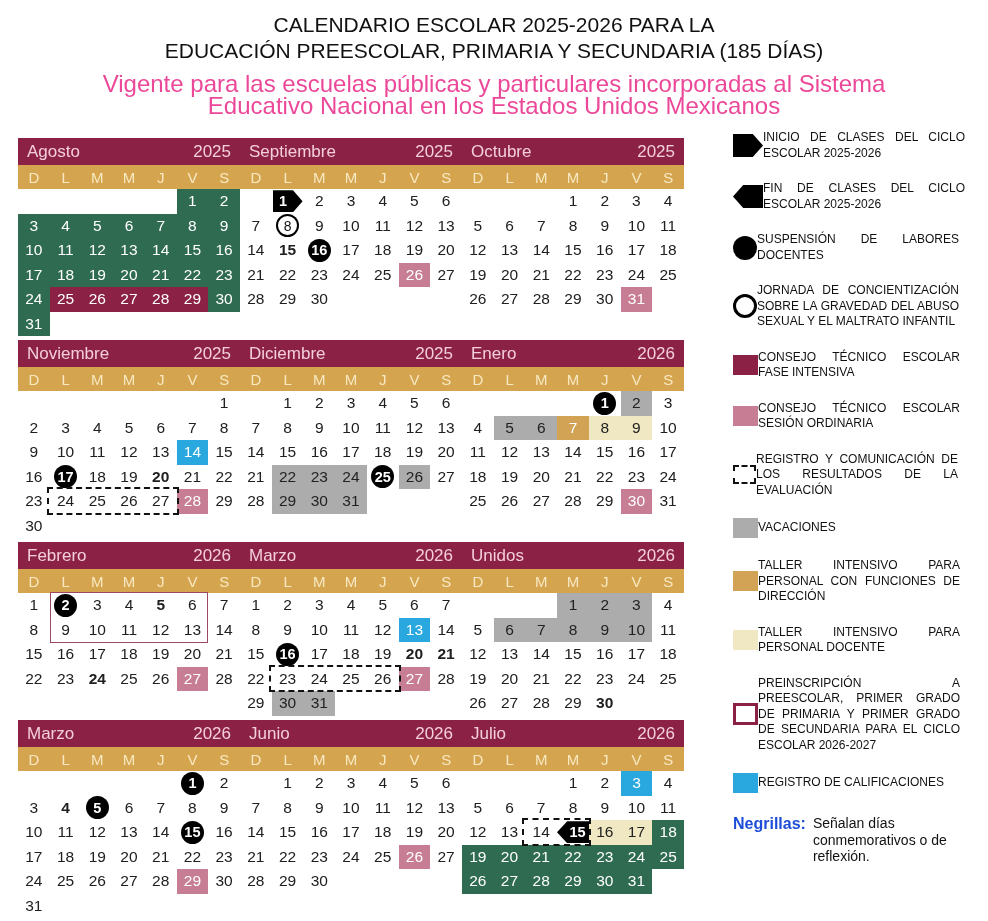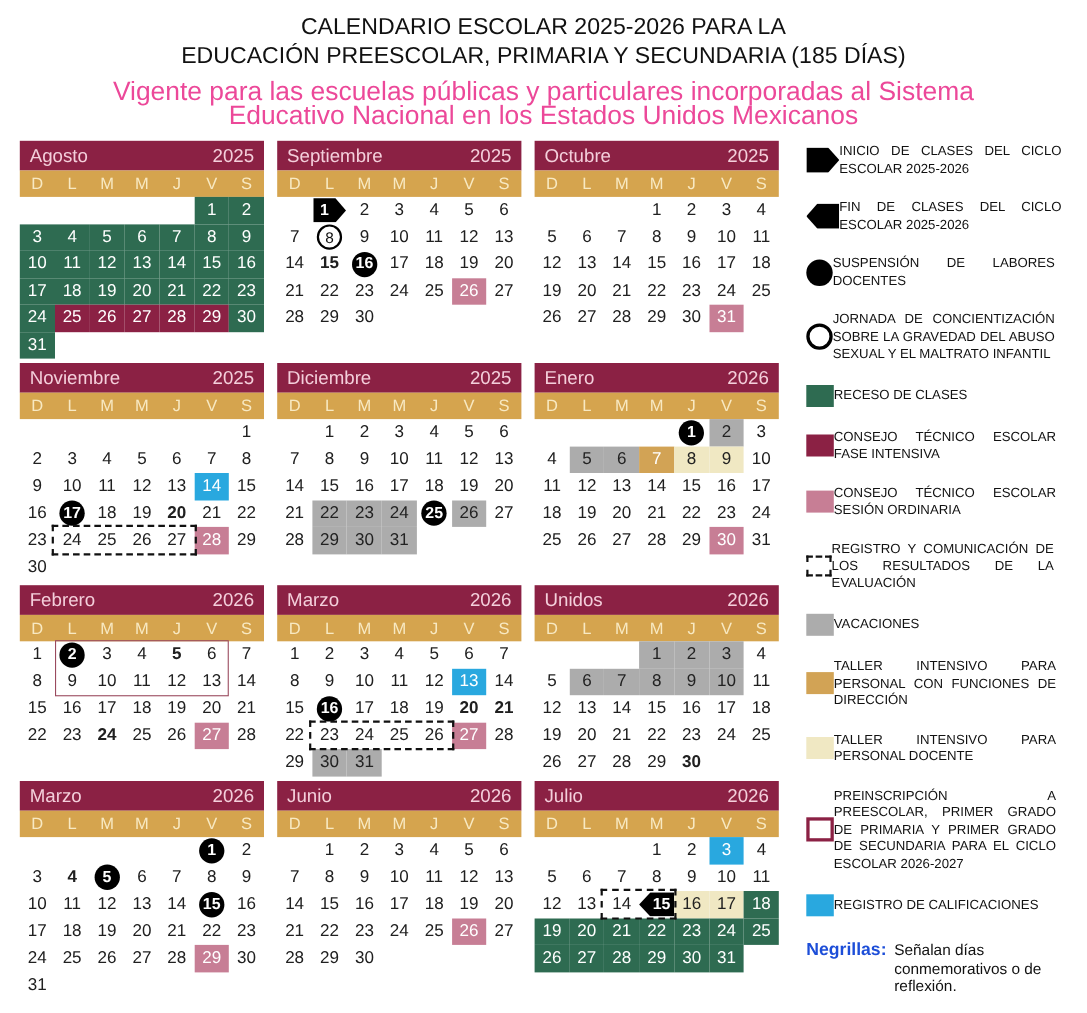--- a/index.html
+++ b/index.html
@@ -4,22 +4,22 @@
 <style>
   *{box-sizing:border-box;margin:0;padding:0}
   html,body{width:988px;height:921px}
   body{position:relative;background:#fff;font-family:"Liberation Sans",sans-serif;color:#1c1c1c;overflow:hidden}
 
   .header{position:absolute;top:12px;left:0;width:100%;text-align:center}
   .t1{font-size:21px;font-weight:normal;line-height:26px;color:#111}
   .sub{margin-top:9px}
   .t2{font-size:24px;line-height:22px;color:#ec4899}
 
-  .months{position:absolute;left:18px;top:128px;display:grid;
-    grid-template-columns:repeat(3,222px);column-gap:12px;
+  .months{position:absolute;left:18px;top:138px;display:grid;
+    grid-template-columns:repeat(3,222px);
     grid-template-rows:202px 202px 178px auto}
   .month{width:222px}
   .m-title{height:27px;background:var(--maroon);color:var(--title_text);
     display:flex;justify-content:space-between;align-items:center;padding:0 9px;font-size:17px}
   .m-dow{height:24px;background:var(--gold);display:grid;grid-template-columns:repeat(7,1fr);
     align-items:center;text-align:center;color:var(--dow_text);font-size:15px}
   .m-grid{position:relative;display:grid;grid-template-columns:repeat(7,1fr);
     grid-auto-rows:24.5px;font-size:15.5px;color:#202020}
   .day{display:flex;align-items:center;justify-content:center;position:relative}
   .day.bold{font-weight:bold}
@@ -1428,24 +1428,20 @@
       </div>
       <div class="leg-item">
         <span class="leg-icon ic-circle"></span>
         <span class="leg-text">SUSPENSIÓN DE LABORES DOCENTES</span>
       </div>
       <div class="leg-item">
         <span class="leg-icon ic-ring"></span>
         <span class="leg-text">JORNADA DE CONCIENTIZACIÓN SOBRE LA GRAVEDAD DEL ABUSO SEXUAL Y EL MALTRATO INFANTIL</span>
       </div>
       <div class="leg-item">
-        <span class="leg-icon sw sw-green"></span>
-        <span class="leg-text">RECESO DE CLASES</span>
-      </div>
-      <div class="leg-item">
         <span class="leg-icon sw sw-maroon"></span>
         <span class="leg-text">CONSEJO TÉCNICO ESCOLAR FASE INTENSIVA</span>
       </div>
       <div class="leg-item">
         <span class="leg-icon sw sw-pink"></span>
         <span class="leg-text">CONSEJO TÉCNICO ESCOLAR SESIÓN ORDINARIA</span>
       </div>
       <div class="leg-item">
         <span class="leg-icon sw-dashed"></span>
         <span class="leg-text">REGISTRO Y COMUNICACIÓN DE LOS RESULTADOS DE LA EVALUACIÓN</span>

